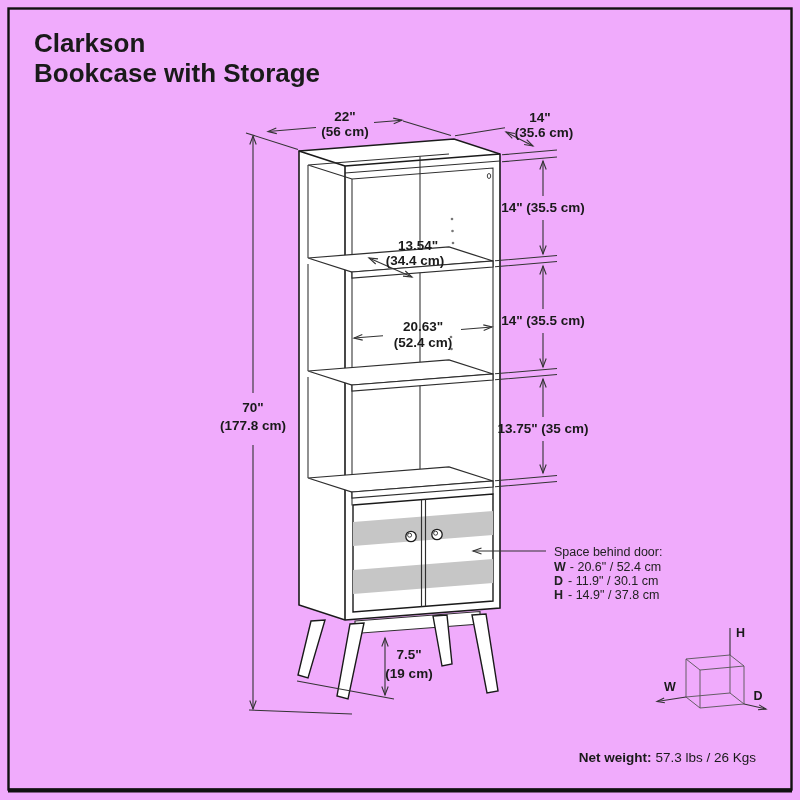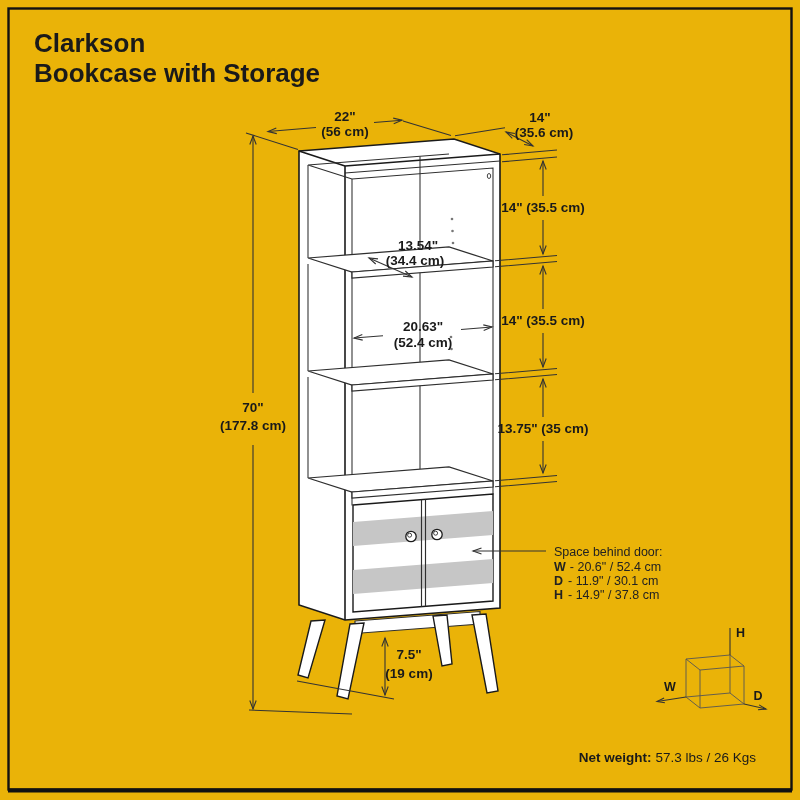--- a/index.html
+++ b/index.html
@@ -1,16 +1,16 @@
 <!DOCTYPE html>
 <html><head>
 <meta charset="utf-8">
 <style>
   html,body{margin:0;padding:0;background:#fff;}
-  .page{position:relative;width:800px;height:800px;background:#eab308;font-family:"Liberation Sans",sans-serif;}
+  .page{position:relative;width:800px;height:800px;background:#f0abfc;font-family:"Liberation Sans",sans-serif;}
   svg{position:absolute;left:0;top:0;}
   text{fill:#1a1a1a;}
   .title-line{font-size:26px;font-weight:bold;}
   .dim-text{font-size:13.5px;font-weight:bold;}
   .note-text{font-size:12.5px;font-weight:normal;fill:#222;}
   .note-bold{font-weight:bold;}
   .axis-label{font-size:12.5px;font-weight:bold;}
   .footer-text{font-size:13.5px;}
   .ink{stroke:#1a1a1a;fill:none;}
   .ink-thin{stroke:#2e2e2e;fill:none;}

